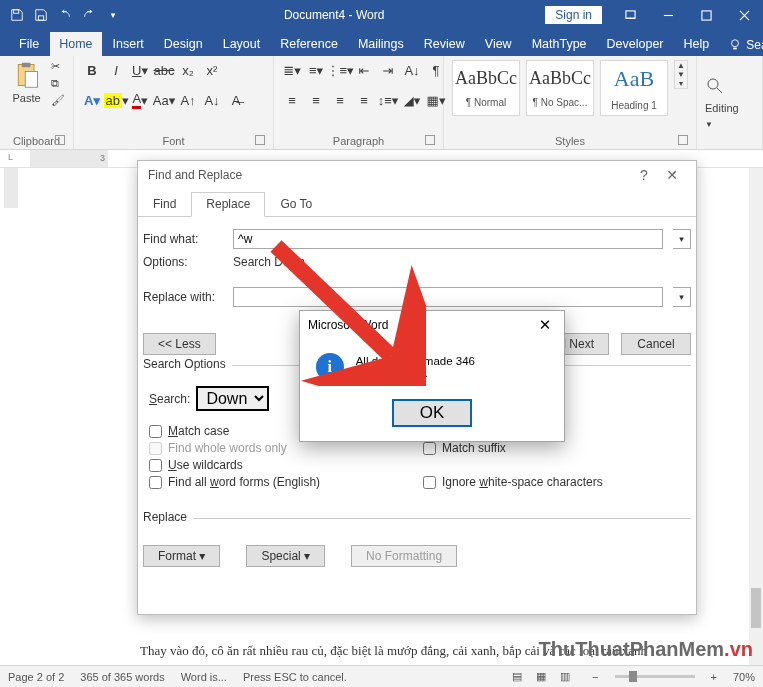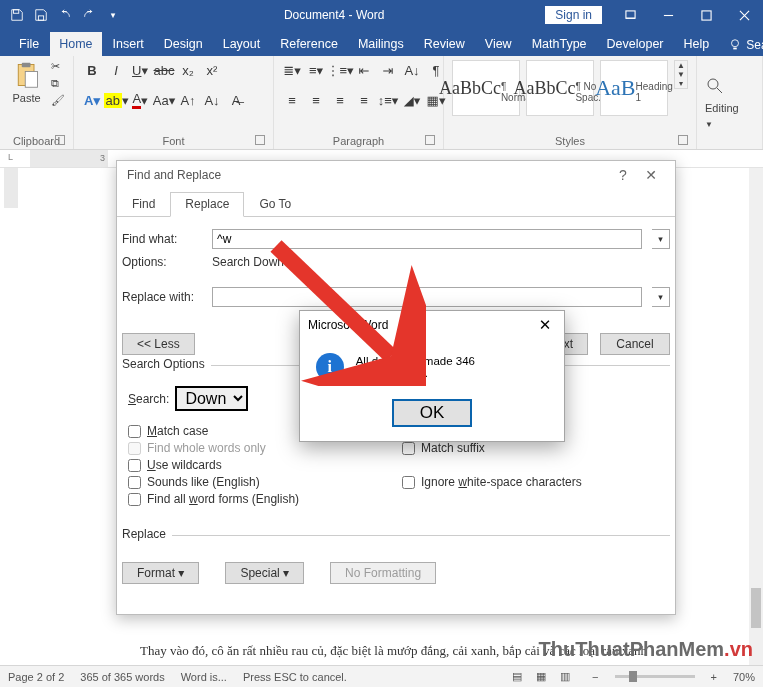--- a/index.html
+++ b/index.html
@@ -28,41 +28,41 @@
 .group { border-right: 1px solid #e1e1e1; padding: 4px 8px 2px; display: flex; flex-direction: column; }
 .group .body { flex: 1; display: flex; align-items: flex-start; gap: 6px; }
 .group .label { text-align: center; font-size: 11px; color: #666; padding-top: 2px; position: relative; }
 .group .label .dlg { position: absolute; right: 0; top: 2px; width: 10px; height: 10px; border: 1px solid #999; }
 .paste-big { width: 40px; text-align: center; }
 .paste-big svg { width: 28px; height: 30px; }
 .fontrow { display: flex; align-items: center; gap: 4px; margin-bottom: 4px; }
 .fontrow .btn, .pararow .btn { width: 20px; height: 20px; display: flex; align-items: center; justify-content: center; color: #3b3b3b; font-size: 13px; }
 .pararow { display: flex; align-items: center; gap: 4px; margin-bottom: 4px; }
 .styles-body { display: flex; gap: 2px; }
-.stylecard { width: 68px; height: 56px; border: 1px solid #d9d9d9; background: #fff; display: flex; flex-direction: row; align-items: center; justify-content: center; }
+.stylecard { width: 68px; height: 56px; border: 1px solid #d9d9d9; background: #fff; display: flex; flex-direction: column; align-items: center; justify-content: center; }
 .stylecard .prev { font-family: "Times New Roman", serif; color: #3a3a3a; font-size: 18px; }
 .stylecard.h1 .prev { color: #2e74b5; font-size: 22px; }
 .stylecard .nm { font-size: 10px; color: #555; margin-top: 8px; }
 .editing { width: 62px; display: flex; flex-direction: column; align-items: center; justify-content: center; gap: 2px; }
 .editing svg { width: 20px; height: 20px; }
 
 
 .ruler { height: 18px; background: #fff; border-bottom: 1px solid #e3e3e3; position: relative; }
 .ruler .l { position: absolute; left: 8px; top: 2px; font-size: 9px; color: #888; }
 .ruler .gray { position: absolute; top: 0; bottom: 0; background: #e9e9e9; left: 30px; width: 78px; }
 .ruler .num { position: absolute; top: 3px; font-size: 9px; color: #777; }
 
 
 .docarea { position: absolute; top: 168px; left: 20px; right: 4px; bottom: 22px; background: #fff; }
 .vruler { position: absolute; left: -16px; top: 0; bottom: 0; width: 14px; background: #fff; }
 .vruler .gray { position: absolute; left: 0; right: 0; top: 0; height: 40px; background: #e9e9e9; }
 .doctext { position: absolute; bottom: 6px; left: 120px; right: 20px; font-family: "Times New Roman", serif; font-size: 13px; color: #333; }
 
 
-.fr-dlg { position: absolute; left: 116px; top: 160px; width: 560px; height: 455px; background: #fff; border: 1px solid #bcbcbc; box-shadow: 0 4px 14px rgba(0,0,0,.25); font-size: 12px; color: #333; }
+.fr-dlg { position: absolute; left: 137px; top: 160px; width: 560px; height: 455px; background: #fff; border: 1px solid #bcbcbc; box-shadow: 0 4px 14px rgba(0,0,0,.25); font-size: 12px; color: #333; }
 .fr-dlg .dtitle { display: flex; align-items: center; padding: 6px 10px; color: #555; }
 .fr-dlg .dtitle .sp { flex: 1; }
 .fr-dlg .dtitle .hx { width: 28px; text-align: center; color: #666; font-size: 14px; }
 .fr-tabs { display: flex; padding: 0 0; border-bottom: 1px solid #ccc; margin-top: 2px; }
 .fr-tab { padding: 4px 14px 5px; border: 1px solid transparent; position: relative; top: 1px; color: #444; }
 .fr-tab.active { border: 1px solid #ccc; border-bottom-color: #fff; background: #fff; }
 .fr-body { padding: 12px 5px; }
 .frow { display: flex; align-items: center; margin-bottom: 6px; gap: 10px; }
 .frow label { width: 80px; }
 .frow input { flex: 1; border: 1px solid #a8a8a8; padding: 2px 4px; font-size: 12px; height: 20px; }
@@ -367,24 +367,20 @@
             <label class="chk dis">
               <input type="checkbox" disabled="" style="">
               <span>Find whole words only</span>
             </label>
             <label class="chk">
               <input type="checkbox" style="">
               <span><u>U</u>se wildcards</span>
             </label>
             <label class="chk">
               <input type="checkbox" style="">
-              <span>Sounds like (English)</span>
-            </label>
-            <label class="chk">
-              <input type="checkbox" style="">
               <span>Find all <u>w</u>ord forms (English)</span>
             </label>
           </div>
         <div class="col" id="checks-right">
             <label class="chk">
               <input type="checkbox" style="">
               <span>Match prefix</span>
             </label>
             <label class="chk">
               <input type="checkbox" style="">

